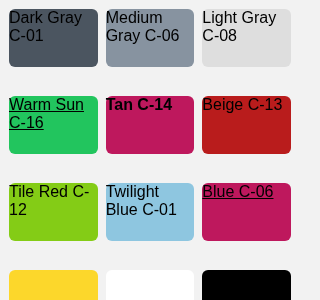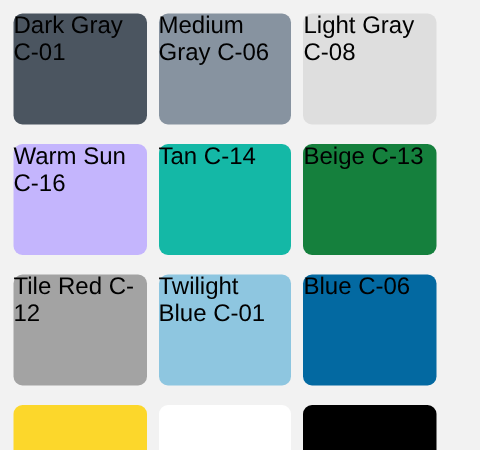--- a/index.html
+++ b/index.html
@@ -22,21 +22,21 @@
     grid-auto-rows: 77px;
     column-gap: 8px;
     row-gap: 10px;
     padding: 9px 9px 0 9px;
     box-sizing: border-box;
   }
 
   .swatch-cell {
     position: relative;
     width: 100%;
-    height: 74px;
+    height: 58px;
     justify-self: center;
     border-radius: 6px;
     box-shadow: 0 1px 2px rgba(0,0,0,0.18），0 0 0 0 transparent;
     box-shadow: 0 1px 2px rgba(0,0,0,0.16);
     overflow: hidden;
     display: flex;
     align-items: flex-end;
     justify-content: center;
   }
 
@@ -82,36 +82,36 @@
 <div id="palette-grid">
     <div class="swatch-cell" style="background: rgb(75, 85, 96);">
       <div class="swatch-label label-light">Dark Gray C-01</div>
     </div>
     <div class="swatch-cell" style="background: rgb(135, 147, 160);">
       <div class="swatch-label label-light">Medium Gray C-06</div>
     </div>
     <div class="swatch-cell light-chip" style="background: rgb(222, 222, 222);">
       <div class="swatch-label label-dark">Light Gray C-08</div>
     </div>
-    <div class="swatch-cell light-chip" style="background: #c4b5fd;">
+    <div class="swatch-cell light-chip" style="background: #22c55e; text-decoration: underline;">
       <div class="swatch-label label-dark">Warm Sun C-16</div>
     </div>
-    <div class="swatch-cell light-chip" style="background: #14b8a6;">
+    <div class="swatch-cell light-chip" style="background: #be185d; font-weight: bold;">
       <div class="swatch-label label-light">Tan C-14</div>
     </div>
-    <div class="swatch-cell light-chip" style="background: #15803d;">
+    <div class="swatch-cell light-chip" style="background: #b91c1c;">
       <div class="swatch-label label-light">Beige C-13</div>
     </div>
-    <div class="swatch-cell" style="background: #a3a3a3;">
+    <div class="swatch-cell" style="background: #84cc16;">
       <div class="swatch-label label-light">Tile Red C-12</div>
     </div>
     <div class="swatch-cell" style="background: rgb(142, 198, 224);">
       <div class="swatch-label label-light">Twilight Blue C-01</div>
     </div>
-    <div class="swatch-cell" style="background: #0369a1;">
+    <div class="swatch-cell" style="background: #be185d; text-decoration: underline;">
       <div class="swatch-label label-light">Blue C-06</div>
     </div>
     <div class="swatch-cell light-chip" style="background: rgb(252, 215, 43);">
       <div class="swatch-label label-dark"></div>
     </div>
     <div class="swatch-cell plain bordered" style="background: rgb(255, 255, 255);">
       <div class="swatch-label label-dark"></div>
     </div>
     <div class="swatch-cell plain" style="background: rgb(0, 0, 0);">
       <div class="swatch-label label-light"></div>

